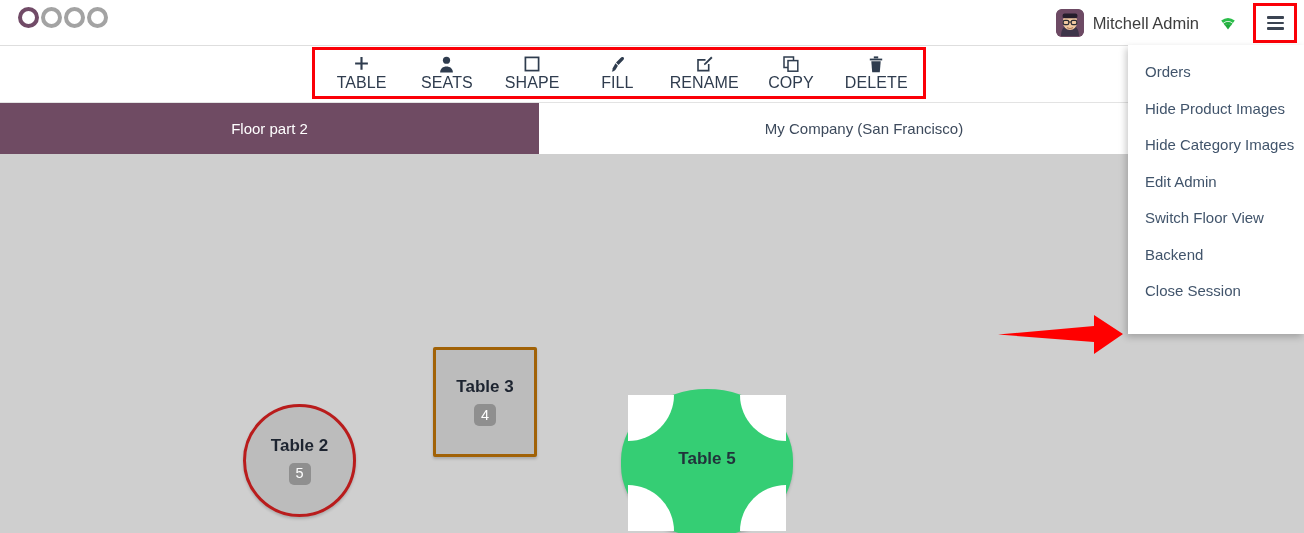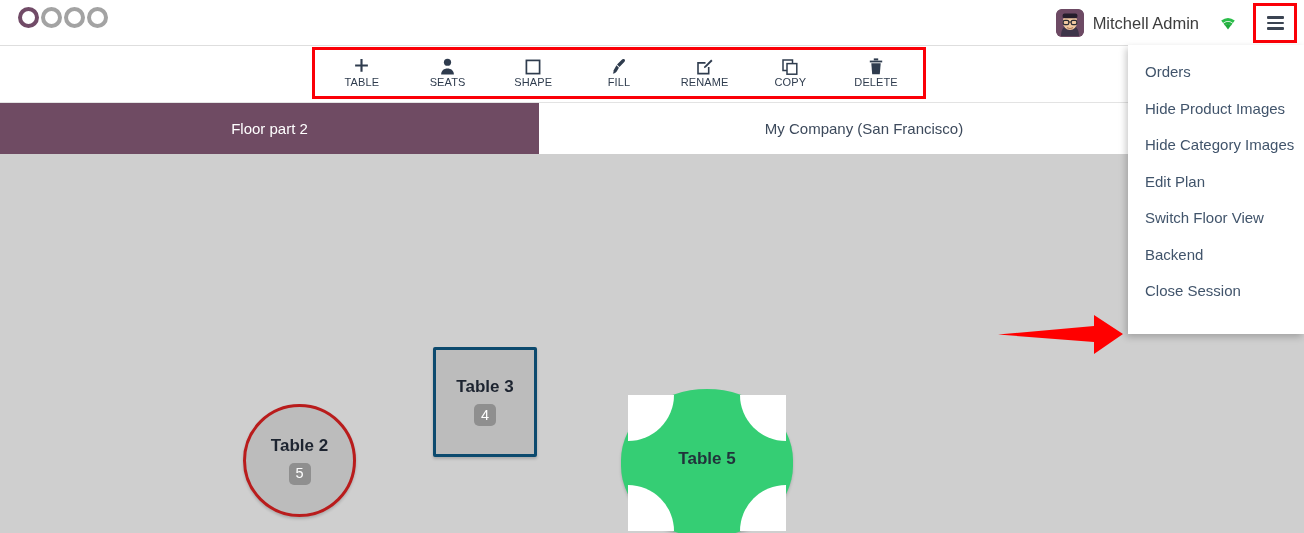--- a/index.html
+++ b/index.html
@@ -124,21 +124,21 @@
     min-width: 66px;
     color: #2f3c4e;
   }
   .tool-icon {
     height: 17px;
     display: flex;
     align-items: center;
     justify-content: center;
   }
   .tool-label {
-    font-size: 11px;
+    font-size: 16px;
     letter-spacing: 0.1px;
     color: #2f3c4e;
     line-height: 1;
   }
 
   
   #floor-tabs {
     position: absolute;
     left: 0; top: 103px;
     width: 1304px;
@@ -213,21 +213,21 @@
     border-radius: 50%;
     background: #bcbcbc;
     border: 3px solid #b91c1c;
   }
   
   #table-3 {
     left: 433px; top: 193px;
     width: 104px; height: 110px;
     border-radius: 2px;
     background: #bcbcbc;
-    border: 3px solid #0c4a6e;
+    border: 3px solid #a16207;
   }
   
   #table-5 {
     left: 621px; top: 235px;
     width: 172px; height: 148px;
     border-radius: 50%/48%;
     background: #35ce74;
     border: none;
   }
   #table-5 .table-name { color: #21333b; }
@@ -426,17 +426,17 @@
   <svg id="red-arrow" viewBox="0 0 125 42">
     <path d="M0 21.5 L96 13 L96 2 L125 21 L96 41 L96 29 Z" fill="#ff0000"></path>
   </svg>
 
 </div>
 
 <div id="dropdown-menu">
   <div class="menu-item">Orders</div>
   <div class="menu-item">Hide Product Images</div>
   <div class="menu-item">Hide Category Images</div>
-  <div class="menu-item">Edit Plan</div>
+  <div class="menu-item">Edit Admin</div>
   <div class="menu-item">Switch Floor View</div>
   <div class="menu-item">Backend</div>
   <div class="menu-item">Close Session</div>
 </div>
 
 </body></html>

